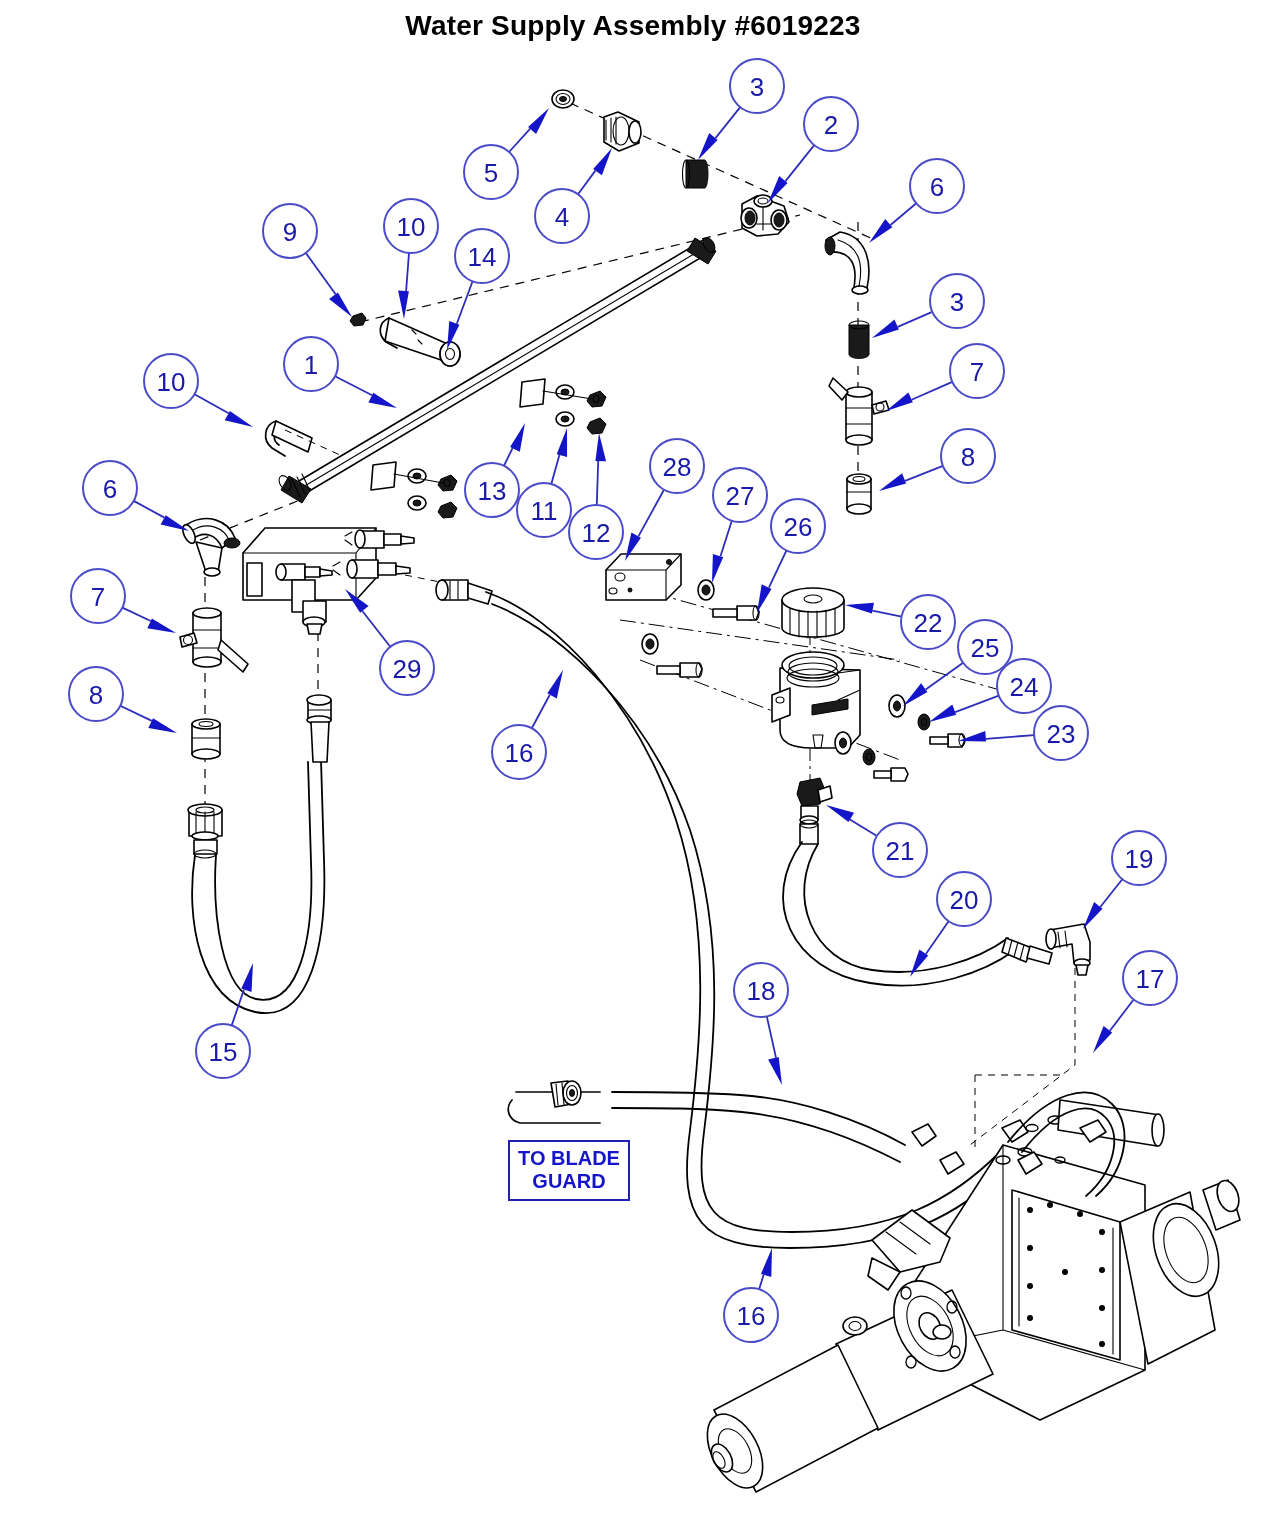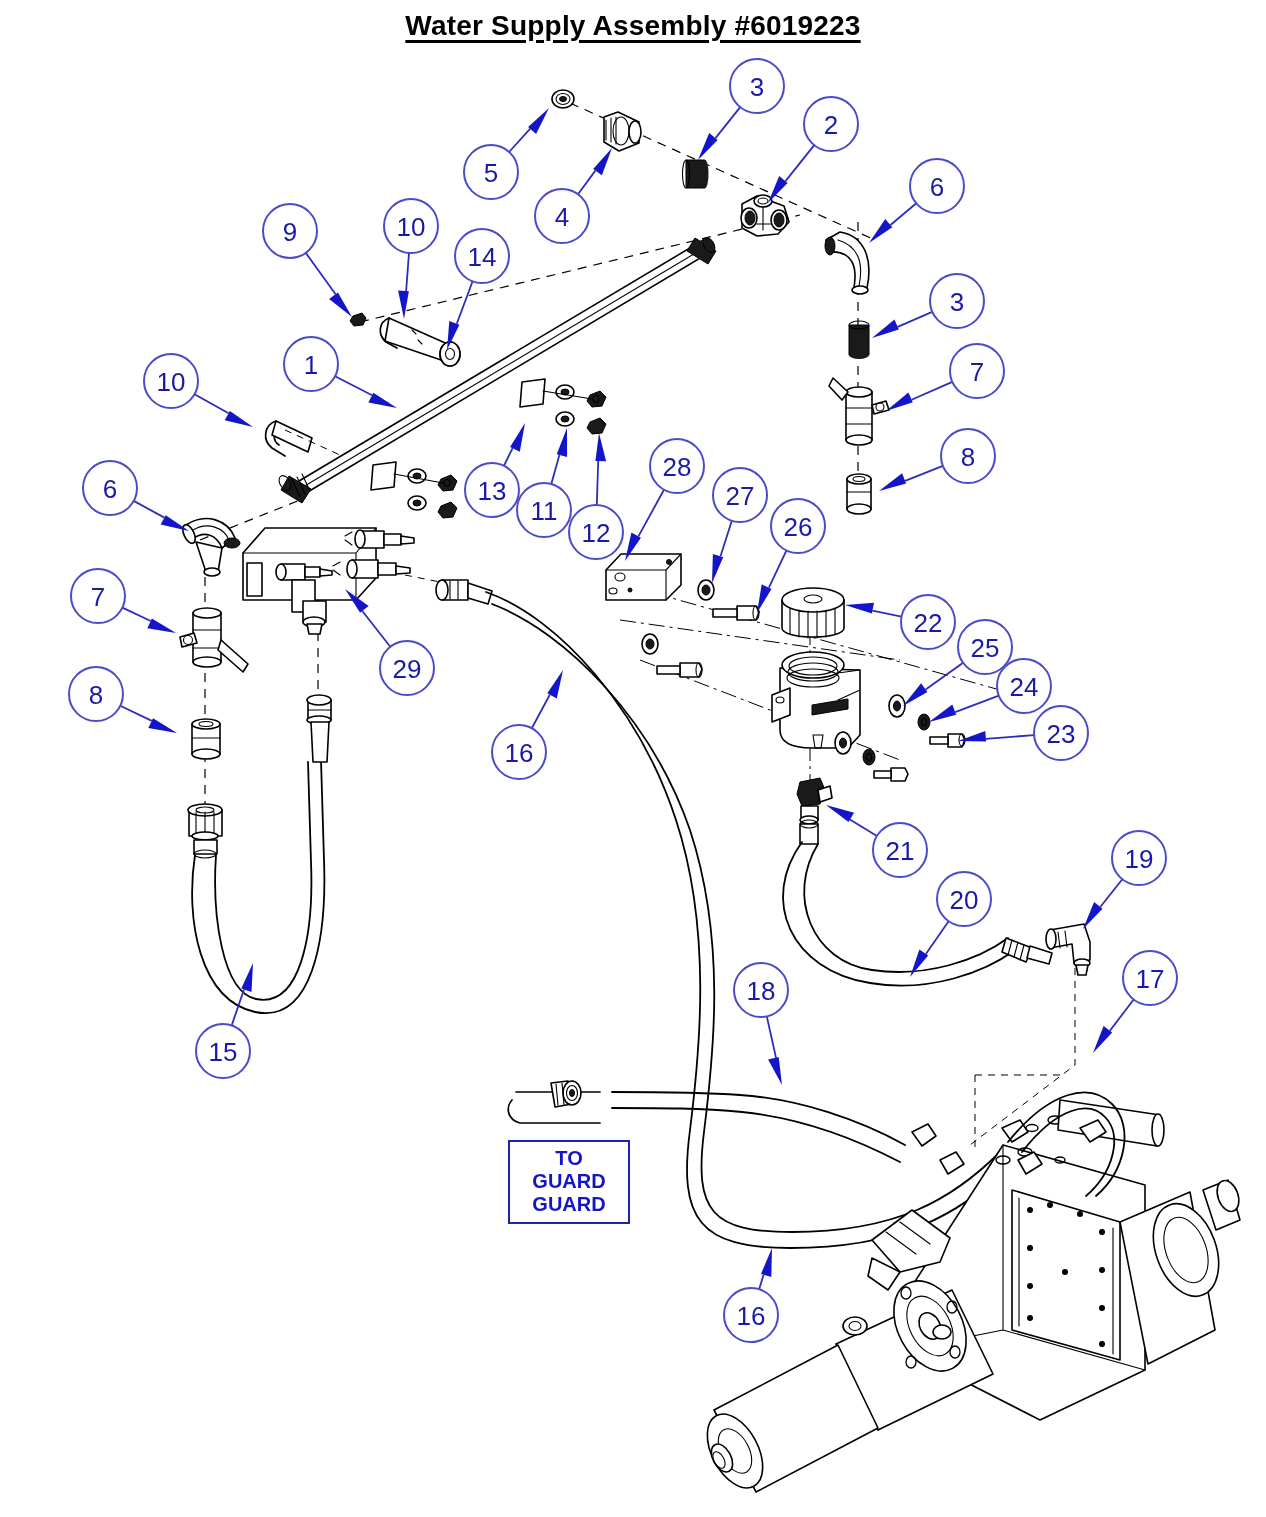--- a/index.html
+++ b/index.html
@@ -1,21 +1,21 @@
 <!DOCTYPE html>
 <html><head>
 <meta charset="utf-8">
 <style>
   html,body{margin:0;padding:0;background:#ffffff;}
   body{width:1266px;height:1517px;position:relative;overflow:hidden;
        font-family:"Liberation Sans", sans-serif;}
   #stage{position:absolute;left:0;top:0;width:1266px;height:1517px;}
   #title{position:absolute;left:0;top:10px;width:1266px;text-align:center;
          font-size:28px;font-weight:bold;color:#000;letter-spacing:0.2px;}
-  #title span{ text-decoration:underline; text-underline-offset:5px;
+  #title span{ text-underline-offset:5px;
                text-decoration-thickness:3px;margin-top:10px;}
   svg{position:absolute;left:0;top:0;width:1266px;height:1517px;}
   .callout-num{font-family:"Liberation Sans",sans-serif;font-size:26px;
                font-weight:normal;fill:#1a1aa8;text-anchor:middle;dominant-baseline:central;}
   .callout-circ{fill:#ffffff;stroke:#4b4bc8;stroke-width:2;}
   .lead{stroke:#2d2dba;stroke-width:1.8;fill:none;}
   .arrow{fill:#1414c8;stroke:none;}
   .part{fill:none;stroke:#000000;stroke-width:1.7;stroke-linejoin:round;stroke-linecap:round;}
   .partthin{fill:none;stroke:#000000;stroke-width:1.1;stroke-linejoin:round;stroke-linecap:round;}
   .partfill{fill:#ffffff;stroke:#000000;stroke-width:1.6;stroke-linejoin:round;}
@@ -676,17 +676,17 @@
           <line class="lead" x1="759.1" y1="1289.2" x2="763.6" y2="1274.7"></line>
           <polygon class="arrow" points="772.0,1248.0 771.3,1277.1 761.0,1273.9"></polygon>
           <circle class="callout-circ" cx="751" cy="1315" r="27"></circle>
           <text class="callout-num" x="751" y="1316">16</text>
         </g>
       </g>
 
   </svg>
 
   <div class="labelbox" style="left:508px;top:1140px;width:102px;">
-    <div>TO GUARD</div>
+    <div>TO BLADE</div>
     <div>GUARD</div>
   </div>
 
 </div>
 
 </body></html>

